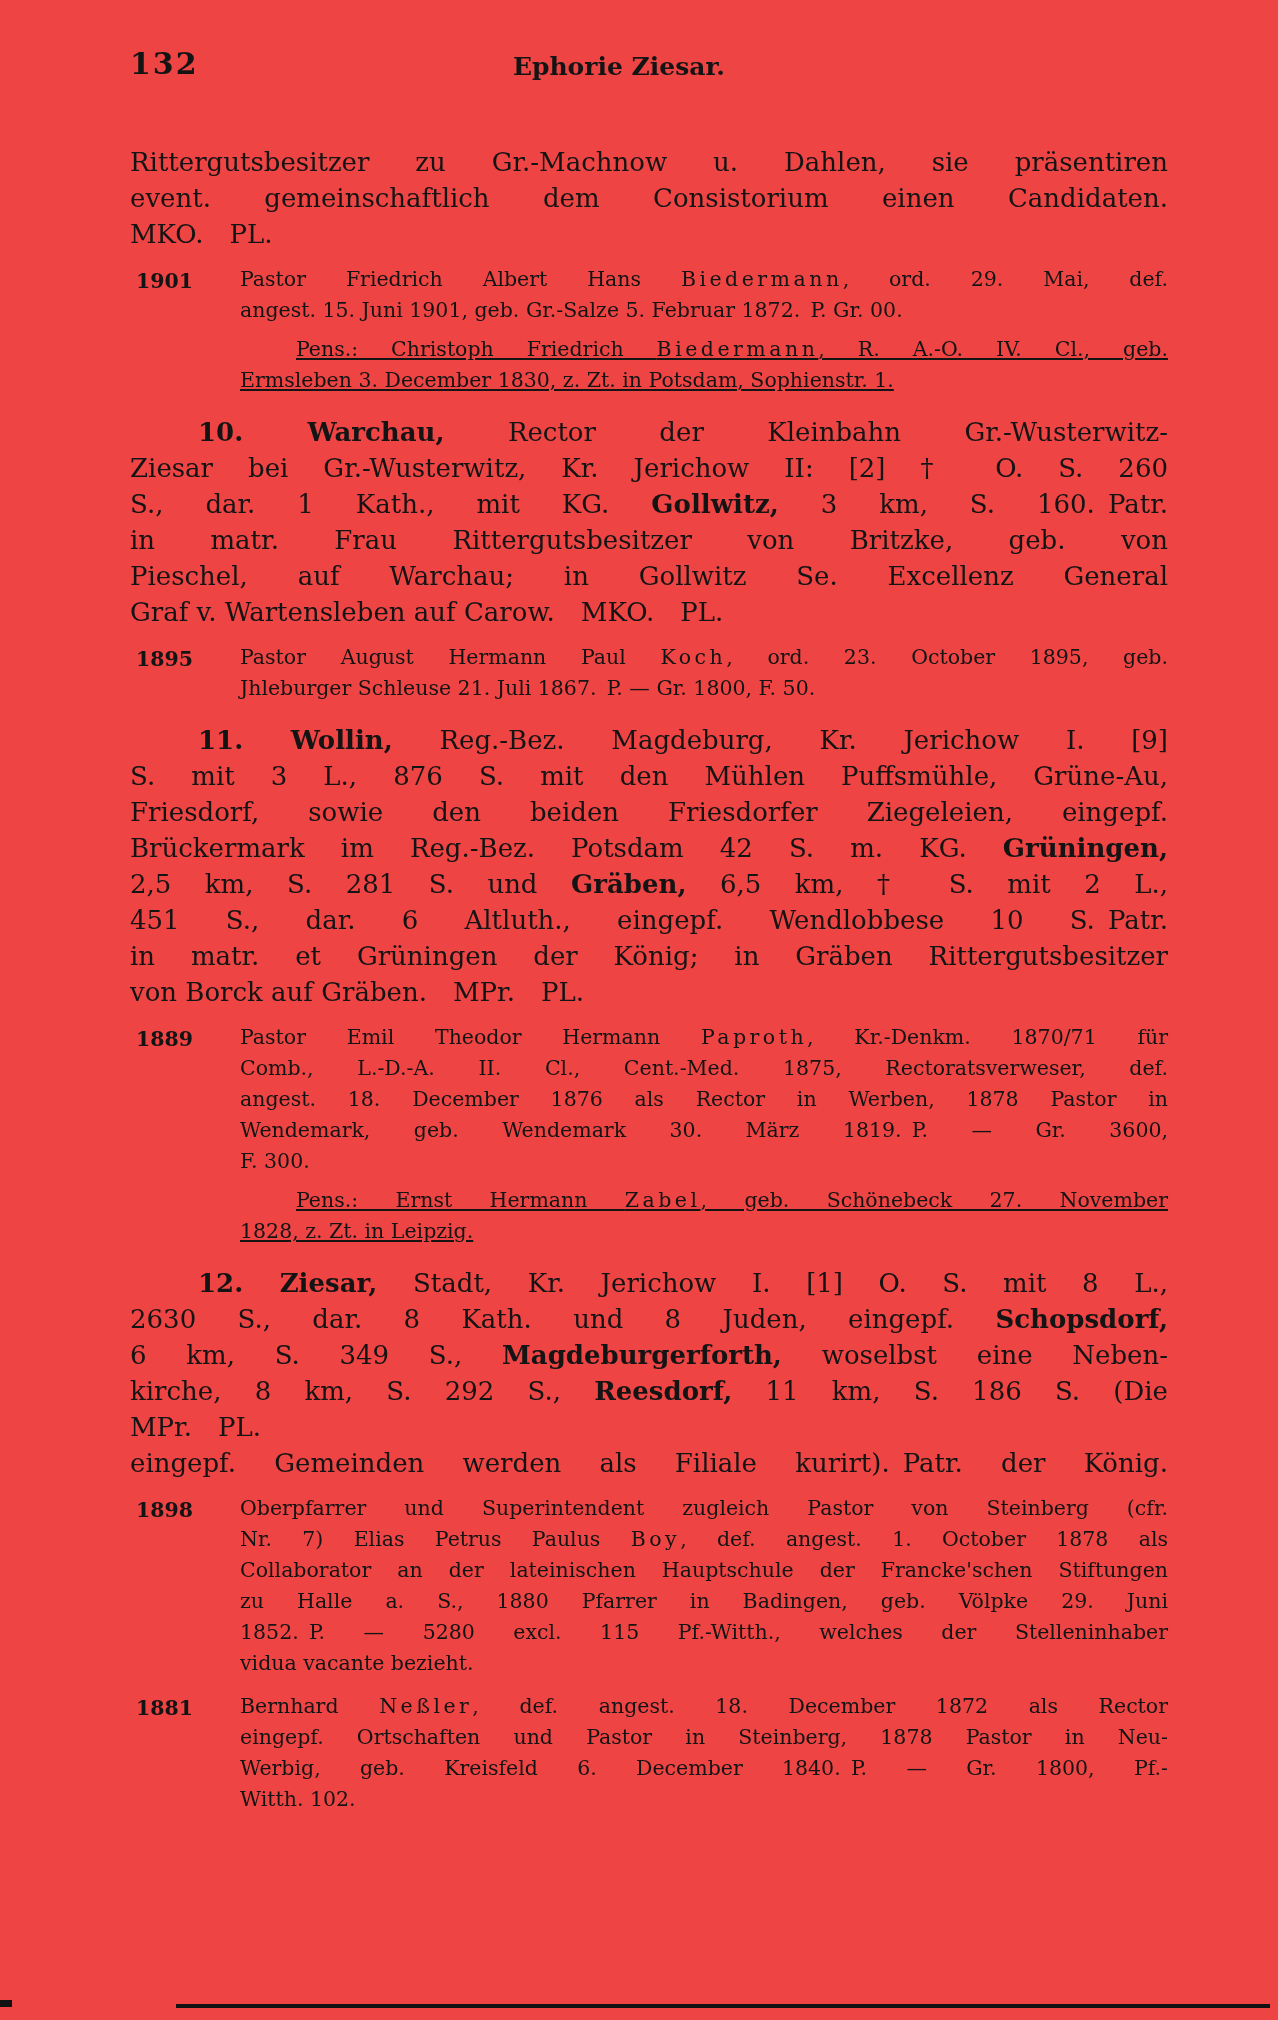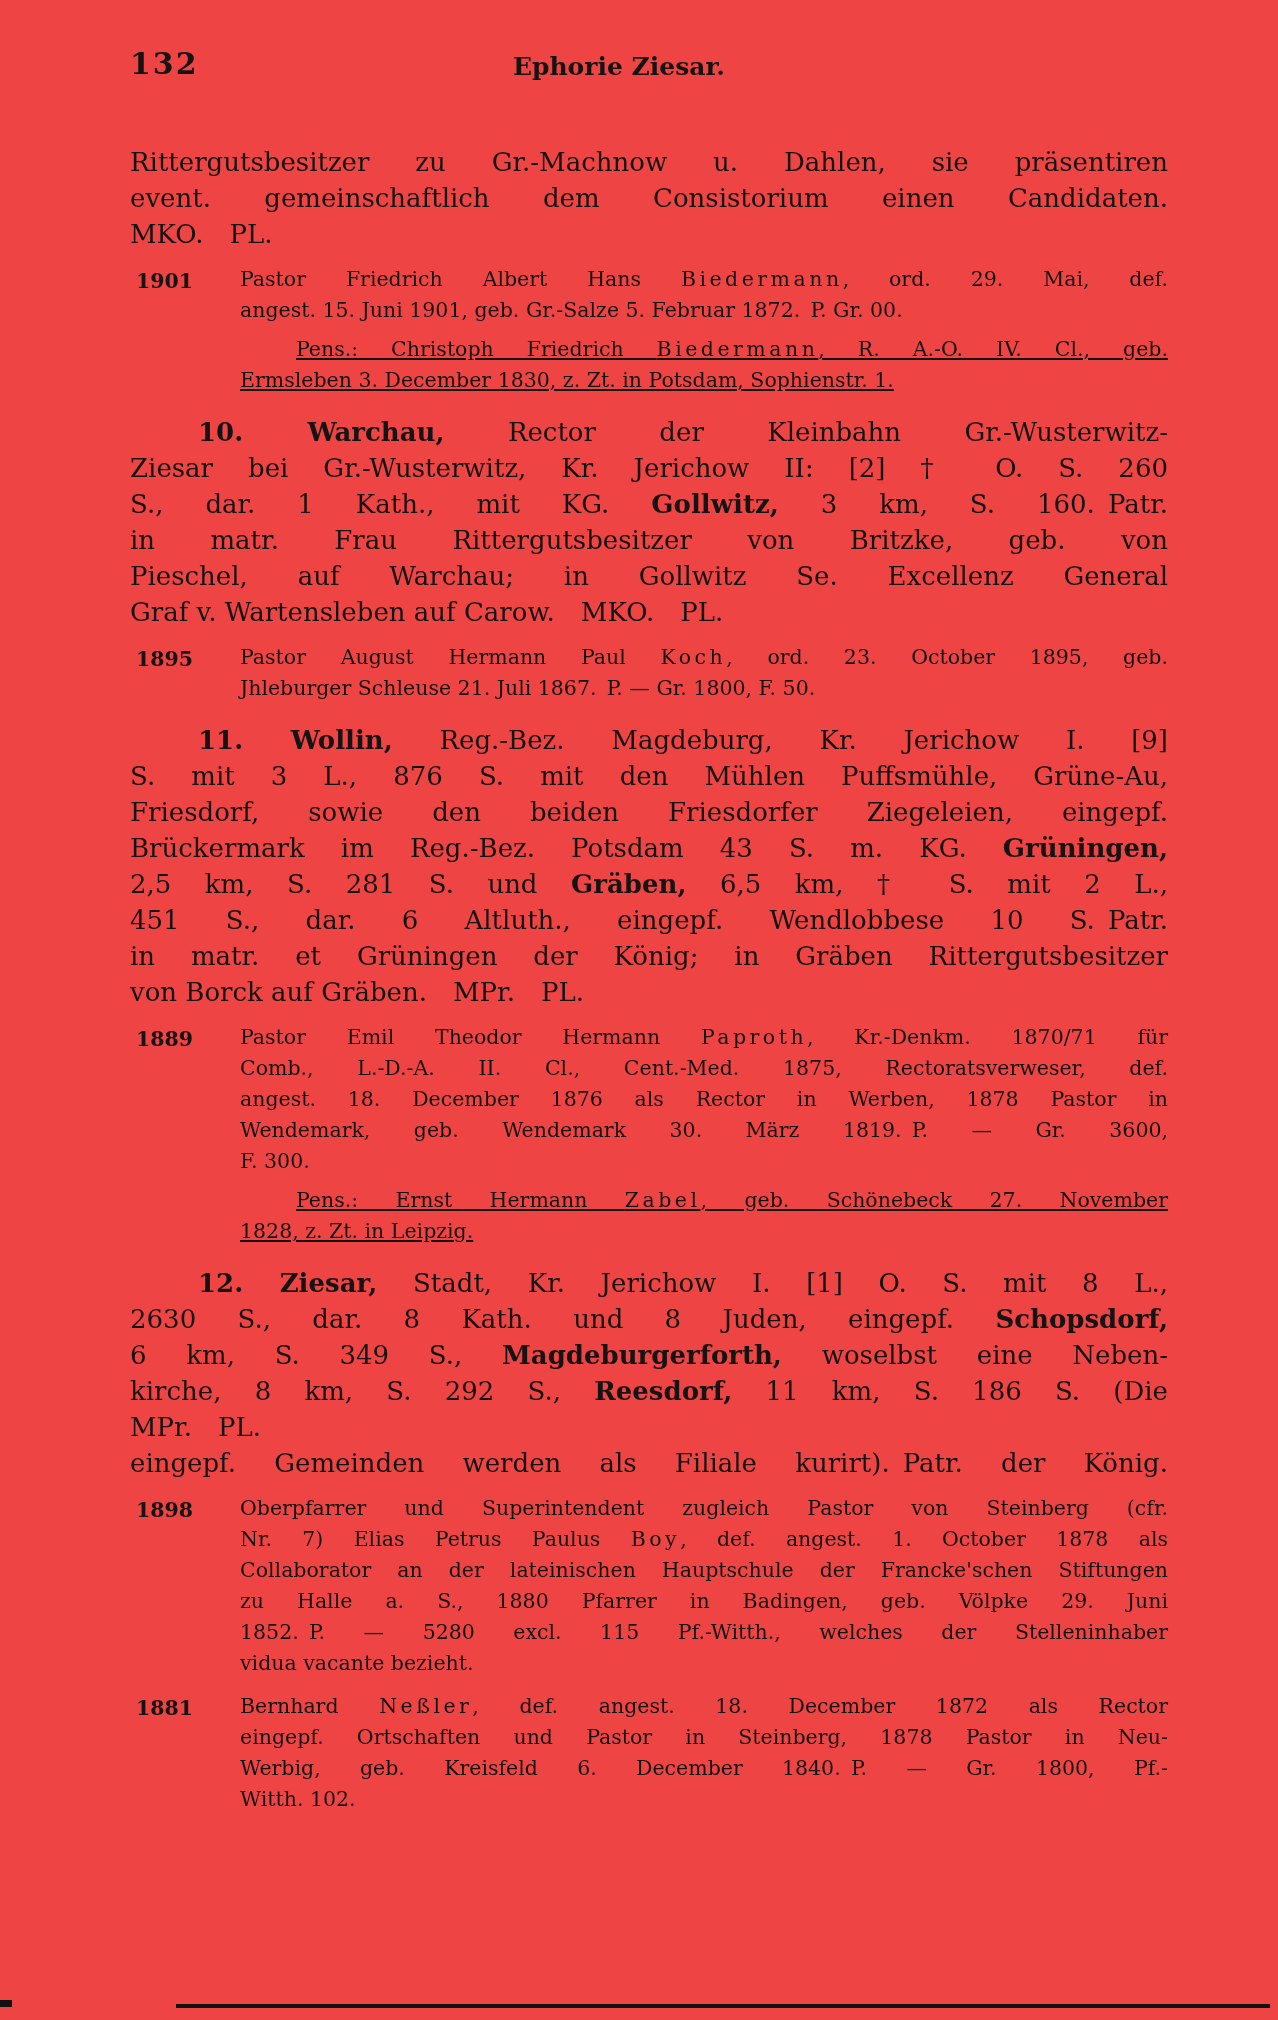--- a/index.html
+++ b/index.html
@@ -72,21 +72,21 @@
       </div>
       <div class="block entry">
         <span class="year">1895</span>
         <div class="line"><span>Pastor August Hermann Paul </span><span class="sp">Koch</span><span>, ord. 23. October 1895, geb.</span></div>
         <div class="line last"><span>Jhleburger Schleuse 21. Juli 1867. P. — Gr. 1800, F. 50.</span></div>
       </div>
       <div class="block section">
         <div class="line"><span class="b">11. Wollin,</span><span> Reg.-Bez. Magdeburg, Kr. Jerichow I. [9]</span></div>
         <div class="line"><span>S. mit 3 L., 876 S. mit den Mühlen Puffsmühle, Grüne-Au,</span></div>
         <div class="line"><span>Friesdorf, sowie den beiden Friesdorfer Ziegeleien, eingepf.</span></div>
-        <div class="line"><span>Brückermark im Reg.-Bez. Potsdam 43 S. m. KG. </span><span class="b">Grüningen,</span></div>
+        <div class="line"><span>Brückermark im Reg.-Bez. Potsdam 42 S. m. KG. </span><span class="b">Grüningen,</span></div>
         <div class="line"><span>2,5 km, S. 281 S. und </span><span class="b">Gräben,</span><span> 6,5 km, † S. mit 2 L.,</span></div>
         <div class="line"><span>451 S., dar. 6 Altluth., eingepf. Wendlobbese 10 S. Patr.</span></div>
         <div class="line"><span>in matr. et Grüningen der König; in Gräben Rittergutsbesitzer</span></div>
         <div class="line last"><span>von Borck auf Gräben. MPr. PL.</span></div>
       </div>
       <div class="block entry">
         <span class="year">1889</span>
         <div class="line"><span>Pastor Emil Theodor Hermann </span><span class="sp">Paproth</span><span>, Kr.-Denkm. 1870/71 für</span></div>
         <div class="line"><span>Comb., L.-D.-A. II. Cl., Cent.-Med. 1875, Rectoratsverweser, def.</span></div>
         <div class="line"><span>angest. 18. December 1876 als Rector in Werben, 1878 Pastor in</span></div>

